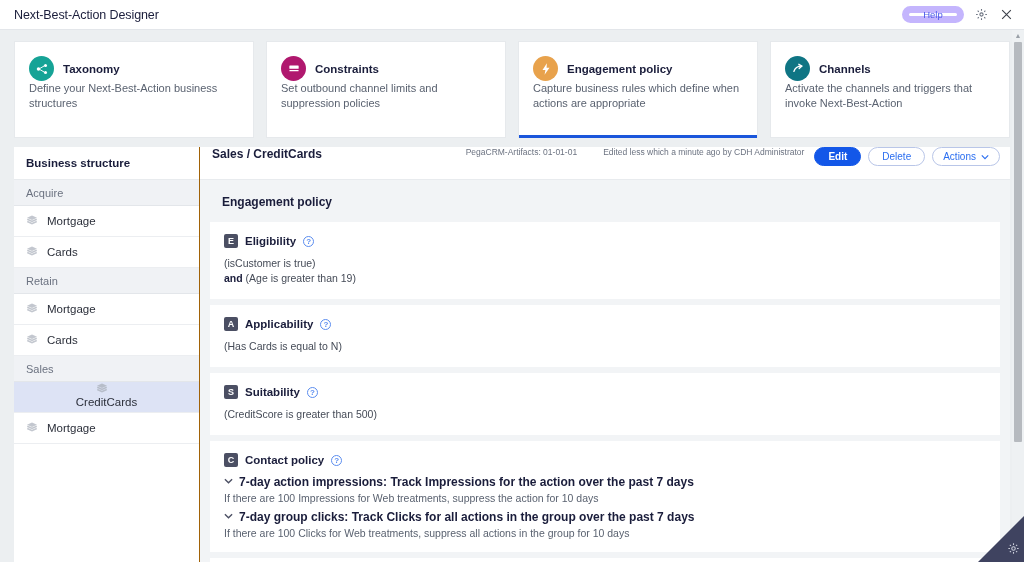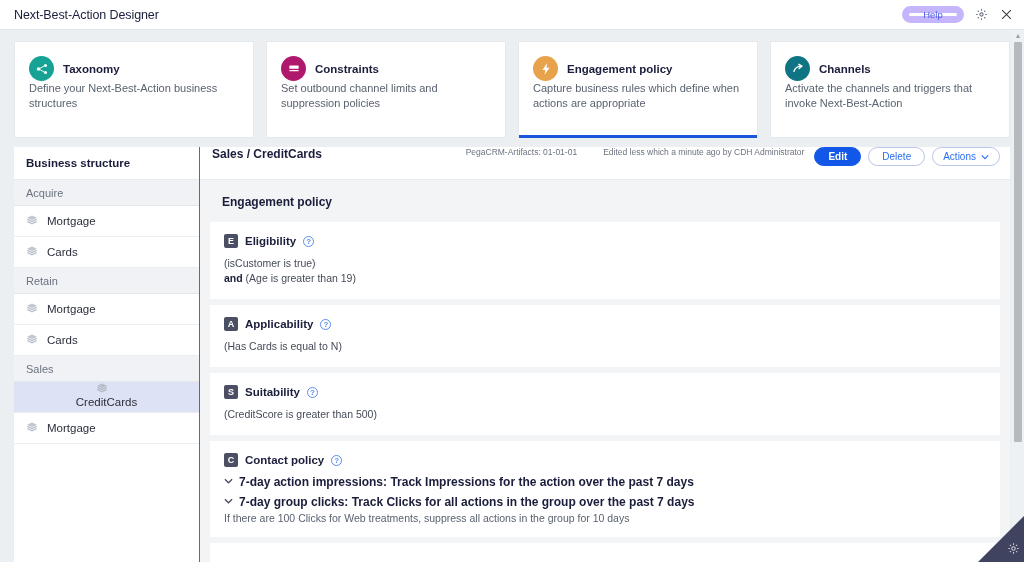--- a/index.html
+++ b/index.html
@@ -558,20 +558,21 @@
 
         <div class="cp-item">
           <div class="cp-title">
             <span class="chev">
               <svg width="9" height="6" viewBox="0 0 10 6" fill="none" stroke="#4b4f63" stroke-width="1.5">
                 <path d="M1 1 L5 5 L9 1"></path>
               </svg>
             </span>
             <span>7-day action impressions: Track Impressions for the action over the past 7 days</span>
           </div>
+          <div class="cp-sub">If there are 100 Impressions for Web treatments, suppress the action for 10 days</div>
         </div>
 
         <div class="cp-item">
           <div class="cp-title">
             <span class="chev">
               <svg width="9" height="6" viewBox="0 0 10 6" fill="none" stroke="#4b4f63" stroke-width="1.5">
                 <path d="M1 1 L5 5 L9 1"></path>
               </svg>
             </span>
             <span>7-day group clicks: Track Clicks for all actions in the group over the past 7 days</span>

